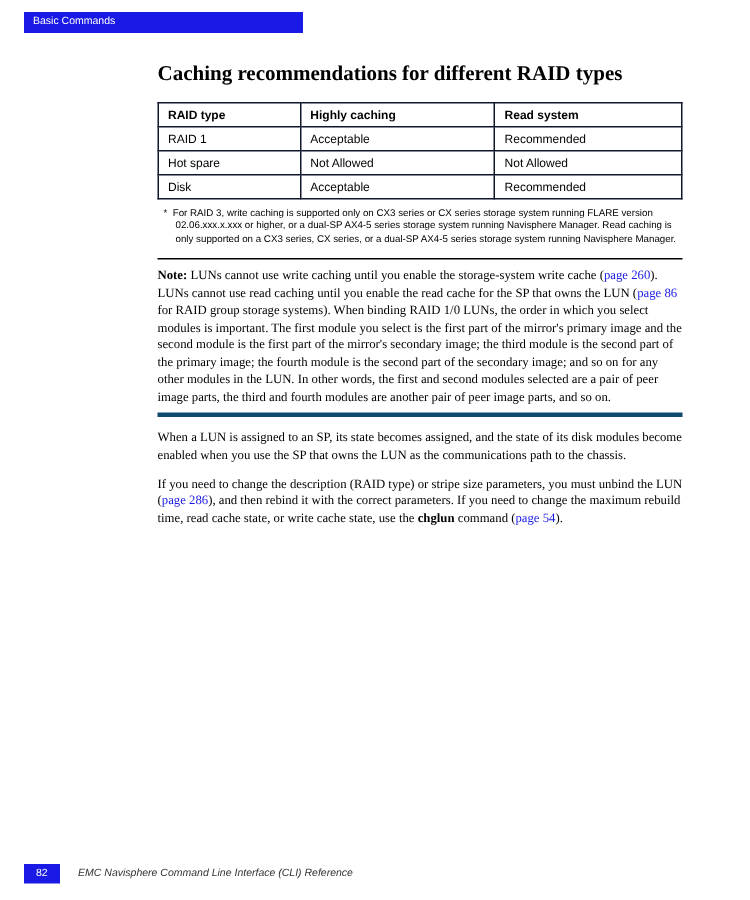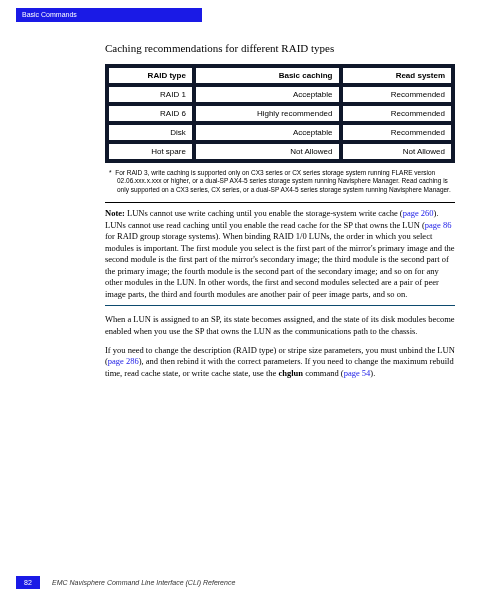--- a/index.html
+++ b/index.html
@@ -25,49 +25,49 @@
     font-size: 7px;
     padding: 3px 6px;
   }
   .content {
     position: absolute;
     top: 42px;
     left: 105px;
     width: 350px;
   }
   .section-title {
-    font-weight: normal;
-    font-size: 11px;
+    font-weight: bold;
+    font-size: 14px;
     margin-bottom: 10px;
   }
   table {
     border-collapse: collapse;
     width: 100%;
     font-family: Arial, Helvetica, sans-serif;
     font-size: 8px;
   }
   th, td {
-    border: 4px solid #0f172a;
+    border: 1px solid #0f172a;
     padding: 3px 6px;
-    text-align: right;
+    text-align: left;
   }
   th {
     font-weight: bold;
   }
   .footnote {
     font-family: Arial, Helvetica, sans-serif;
     font-size: 6.5px;
     margin-top: 6px;
     padding-left: 12px;
     text-indent: -8px;
     line-height: 1.3;
   }
   .note-block {
     border-top: 1px solid #000;
-    border-bottom: 1px solid #0c4a6e;
+    border-bottom: 3px solid #0c4a6e;
     margin-top: 8px;
     padding: 5px 0;
     font-size: 8.5px;
     line-height: 1.35;
   }
   .para {
     margin-top: 8px;
     font-size: 8.5px;
     line-height: 1.35;
   }
@@ -105,44 +105,39 @@
 </div>
 
 <div class="content">
 
   <div class="section-title">Caching recommendations for different RAID types</div>
 
   <table>
     <thead>
       <tr>
         <th>RAID type</th>
-        <th>Basic caching</th>
+        <th>Highly caching</th>
         <th>Read system</th>
       </tr>
     </thead>
     <tbody>
       <tr>
           <td>RAID 1</td>
           <td>Acceptable</td>
           <td>Recommended</td>
         </tr>
       <tr>
-          <td>RAID 6</td>
-          <td>Highly recommended</td>
-          <td>Recommended</td>
+          <td>Hot spare</td>
+          <td>Not Allowed</td>
+          <td>Not Allowed</td>
         </tr>
       <tr>
           <td>Disk</td>
           <td>Acceptable</td>
           <td>Recommended</td>
-        </tr>
-      <tr>
-          <td>Hot spare</td>
-          <td>Not Allowed</td>
-          <td>Not Allowed</td>
         </tr>
     </tbody>
   </table>
 
   <div class="footnote">
     <span>*</span>&nbsp;&nbsp;<span>For RAID 3, write caching is supported only on CX3 series or CX series storage system running FLARE version 02.06.xxx.x.xxx or higher, or a dual-SP AX4-5 series storage system running Navisphere Manager. Read caching is only supported on a CX3 series, CX series, or a dual-SP AX4-5 series storage system running Navisphere Manager.</span>
   </div>
 
   <div class="note-block">
     <b>Note:</b><span> LUNs cannot use write caching until you enable the storage-system write cache (</span><span class="link">page 260</span><span>). LUNs cannot use read caching until you enable the read cache for the SP that owns the LUN (</span><span class="link">page 86</span><span> for RAID group storage systems). When binding RAID 1/0 LUNs, the order in which you select modules is important. The first module you select is the first part of the mirror's primary image and the second module is the first part of the mirror's secondary image; the third module is the second part of the primary image; the fourth module is the second part of the secondary image; and so on for any other modules in the LUN. In other words, the first and second modules selected are a pair of peer image parts, the third and fourth modules are another pair of peer image parts, and so on.</span>

